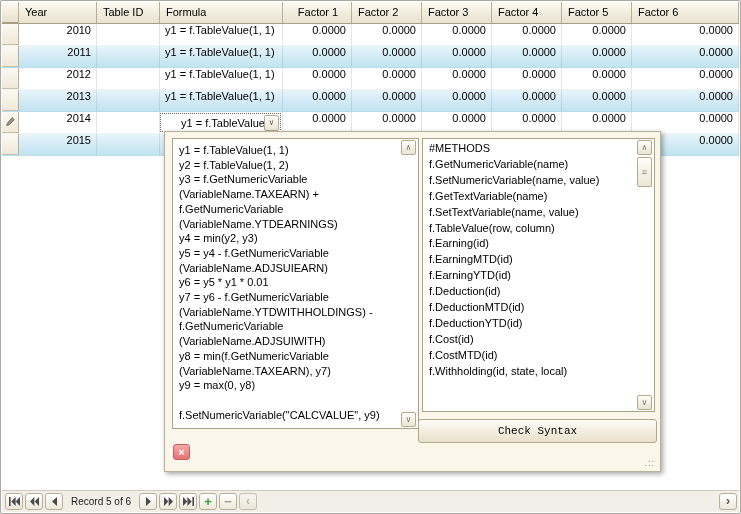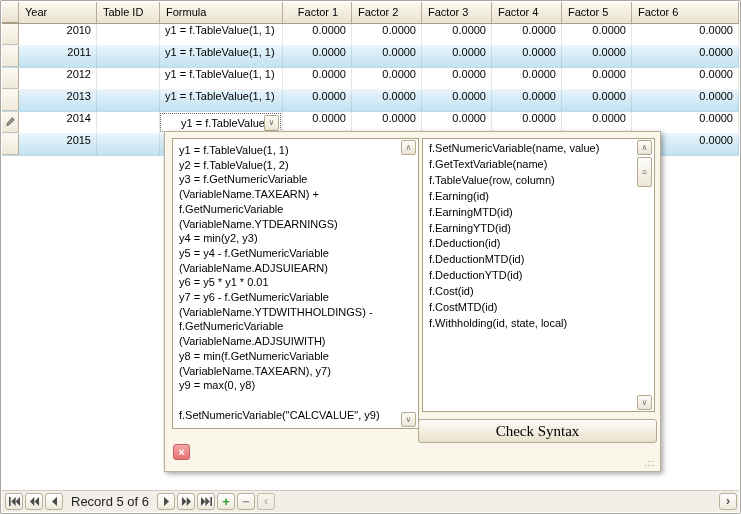--- a/index.html
+++ b/index.html
@@ -86,21 +86,21 @@
     position:absolute;left:0;top:17px;width:15px;height:30px;
     background:linear-gradient(180deg,#fefdfb 0%,#ece6d7 100%);
     border:1px solid #b3a98d;border-radius:2px;
     display:flex;align-items:center;justify-content:center;
     font-size:9px;color:#8a8474;cursor:grab;
   }
   .check-btn{
     position:absolute;left:253px;top:287px;width:239px;height:24px;
     background:linear-gradient(180deg,#fdfcf7 0%,#f3eee1 50%,#e9e1cd 100%);
     border:1px solid #b3a98d;border-radius:3px;
-    font-family:Liberation Serif, serif;font-size:15px;color:#000;
+    font-family:Liberation Mono, monospace;font-size:11px;color:#000;
     display:flex;align-items:center;justify-content:center;cursor:pointer;
   }
   .close-btn{
     position:absolute;left:8px;top:312px;width:17px;height:16px;
     background:linear-gradient(180deg,#f5a8a8 0%,#e87070 100%);
     border:1px solid #c45f5f;border-radius:3px;
     color:#fff;font-weight:bold;font-size:11px;line-height:13px;
     display:flex;align-items:center;justify-content:center;cursor:pointer;
   }
   .grip{position:absolute;right:5px;bottom:3px;color:#8c8676;font-size:9px;letter-spacing:1px;cursor:nwse-resize;}
@@ -115,21 +115,21 @@
     background:linear-gradient(180deg,#ffffff 0%,#efe9db 100%);
     border:1px solid #b9b099;border-radius:3px;
     display:flex;align-items:center;justify-content:center;cursor:pointer;
     color:#4a4a4a;
   }
   .nbtn svg{display:block;}
   .nbtn.add{color:#2e9e2e;font-weight:bold;font-size:13px;line-height:13px;}
   .nbtn.del{color:#9a9a9a;font-weight:bold;font-size:13px;line-height:13px;}
   .nbtn.disabled{color:#b9b4a6;cursor:default;background:linear-gradient(180deg,#f7f5ef 0%,#ece7dc 100%);border-color:#c6beab;}
   .nbtn.chev{font-size:12px;font-weight:bold;padding-bottom:2px;}
-  .rec-label{padding:0 6px;color:#222;font-size:13px;}
+  .rec-label{padding:0 6px;color:#222;font-size:10px;}
   .ntrack{flex:1;height:17px;}
 </style>
 </head>
 <body>
 
 <div class="stage">
 
   <div class="grid">
     <div class="grid-header-row">
       <div class="corner col0"></div>
@@ -254,22 +254,25 @@
 
 f.SetNumericVariable("CALCVALUE", y9)</div>
       <div class="sbar">
         <div class="sbtn up">∧</div>
         <div class="sbtn dn">∨</div>
       </div>
     </div>
     <div class="pane methods-pane">
       <div class="methods-inner">
 
+      <div class="mitem">#METHODS</div>
+          <div class="mitem">f.GetNumericVariable(name)</div>
           <div class="mitem">f.SetNumericVariable(name, value)</div>
           <div class="mitem">f.GetTextVariable(name)</div>
+          <div class="mitem">f.SetTextVariable(name, value)</div>
           <div class="mitem">f.TableValue(row, column)</div>
           <div class="mitem">f.Earning(id)</div>
           <div class="mitem">f.EarningMTD(id)</div>
           <div class="mitem">f.EarningYTD(id)</div>
           <div class="mitem">f.Deduction(id)</div>
           <div class="mitem">f.DeductionMTD(id)</div>
           <div class="mitem">f.DeductionYTD(id)</div>
           <div class="mitem">f.Cost(id)</div>
           <div class="mitem">f.CostMTD(id)</div>
           <div class="mitem">f.Withholding(id, state, local)</div>

